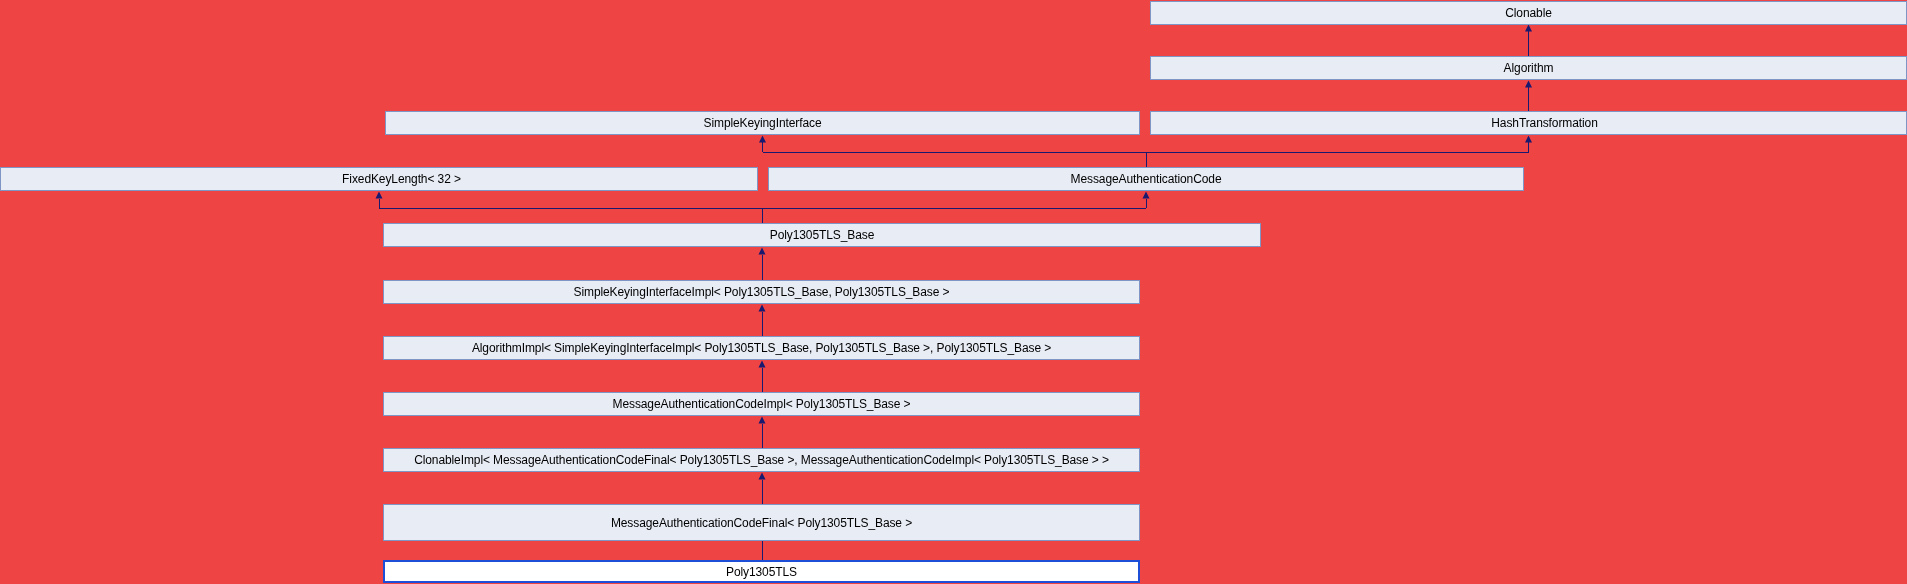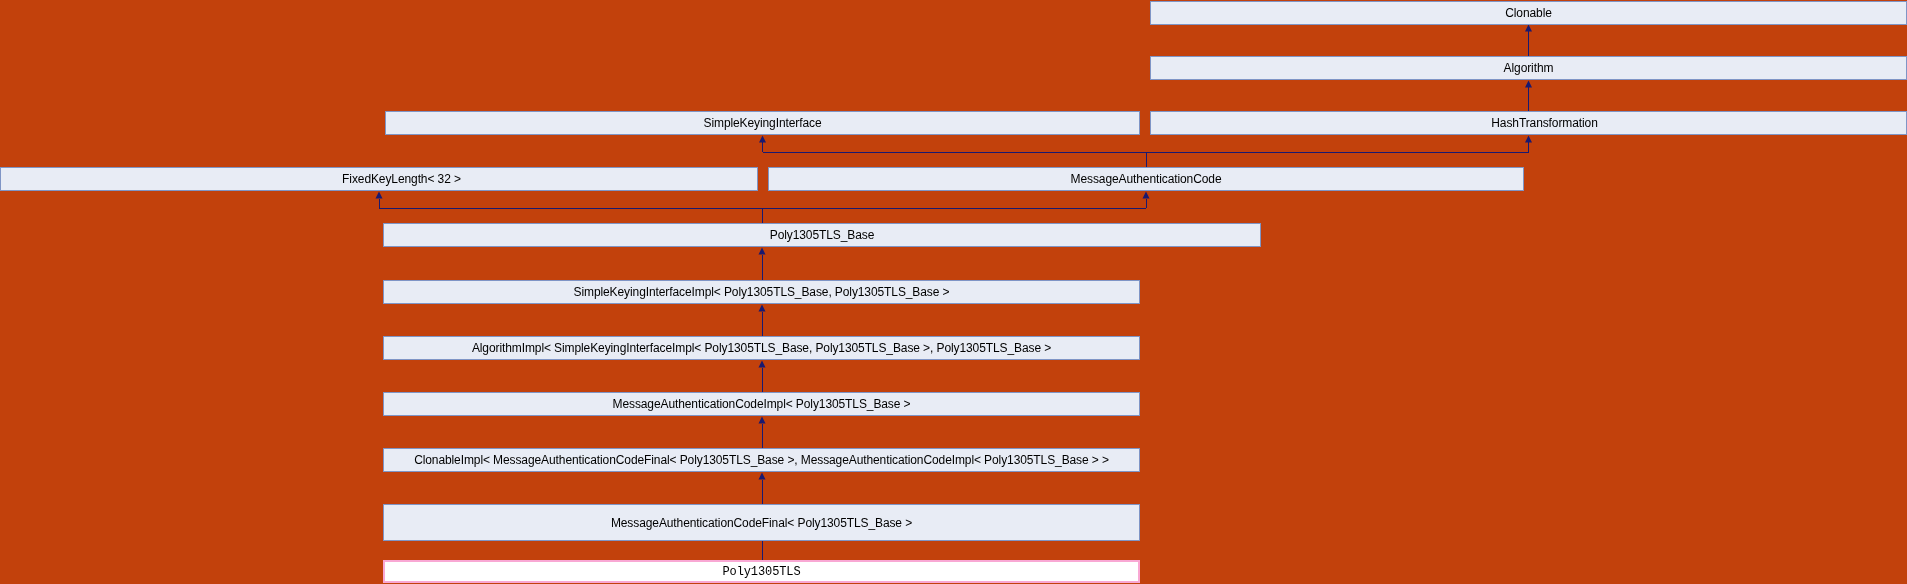--- a/index.html
+++ b/index.html
@@ -4,21 +4,21 @@
 <style>
   html, body {
     margin: 0;
     padding: 0;
     background: #ffffff;
   }
   .diagram {
     position: relative;
     width: 1907px;
     height: 584px;
-    background: #c2410c;
+    background: #ef4444;
     font-family: "Liberation Sans", sans-serif;
     overflow: hidden;
   }
   .edges-svg {
     position: absolute;
     left: 0;
     top: 0;
     width: 1907px;
     height: 584px;
   }
@@ -31,23 +31,22 @@
     align-items: center;
     justify-content: center;
     font-size: 12px;
     letter-spacing: -0.1px;
     color: #000000;
     white-space: nowrap;
     cursor: pointer;
   }
   .node.current {
     background: #ffffff;
-    border: 2px solid #f9a8d4;
+    border: 2px solid #1d4ed8;
     cursor: default;
-    font-family: Liberation Mono, monospace;
   }
   
   #n-clonable   { left: 1150px; top: 1px;   width: 757px; height: 24px; }
   #n-algorithm  { left: 1150px; top: 56px;  width: 757px; height: 24px; }
   #n-ski        { left: 385px;  top: 111px; width: 755px; height: 24px; }
   #n-ht         { left: 1150px; top: 111px; width: 757px; height: 24px; padding-left: 32px; }
   #n-fkl        { left: 0px;    top: 167px; width: 758px; height: 24px; padding-left: 45px; }
   #n-mac        { left: 768px;  top: 167px; width: 756px; height: 24px; }
   #n-base       { left: 383px;  top: 223px; width: 878px; height: 24px; }
   #n-skiimpl    { left: 383px;  top: 280px; width: 757px; height: 24px; }

